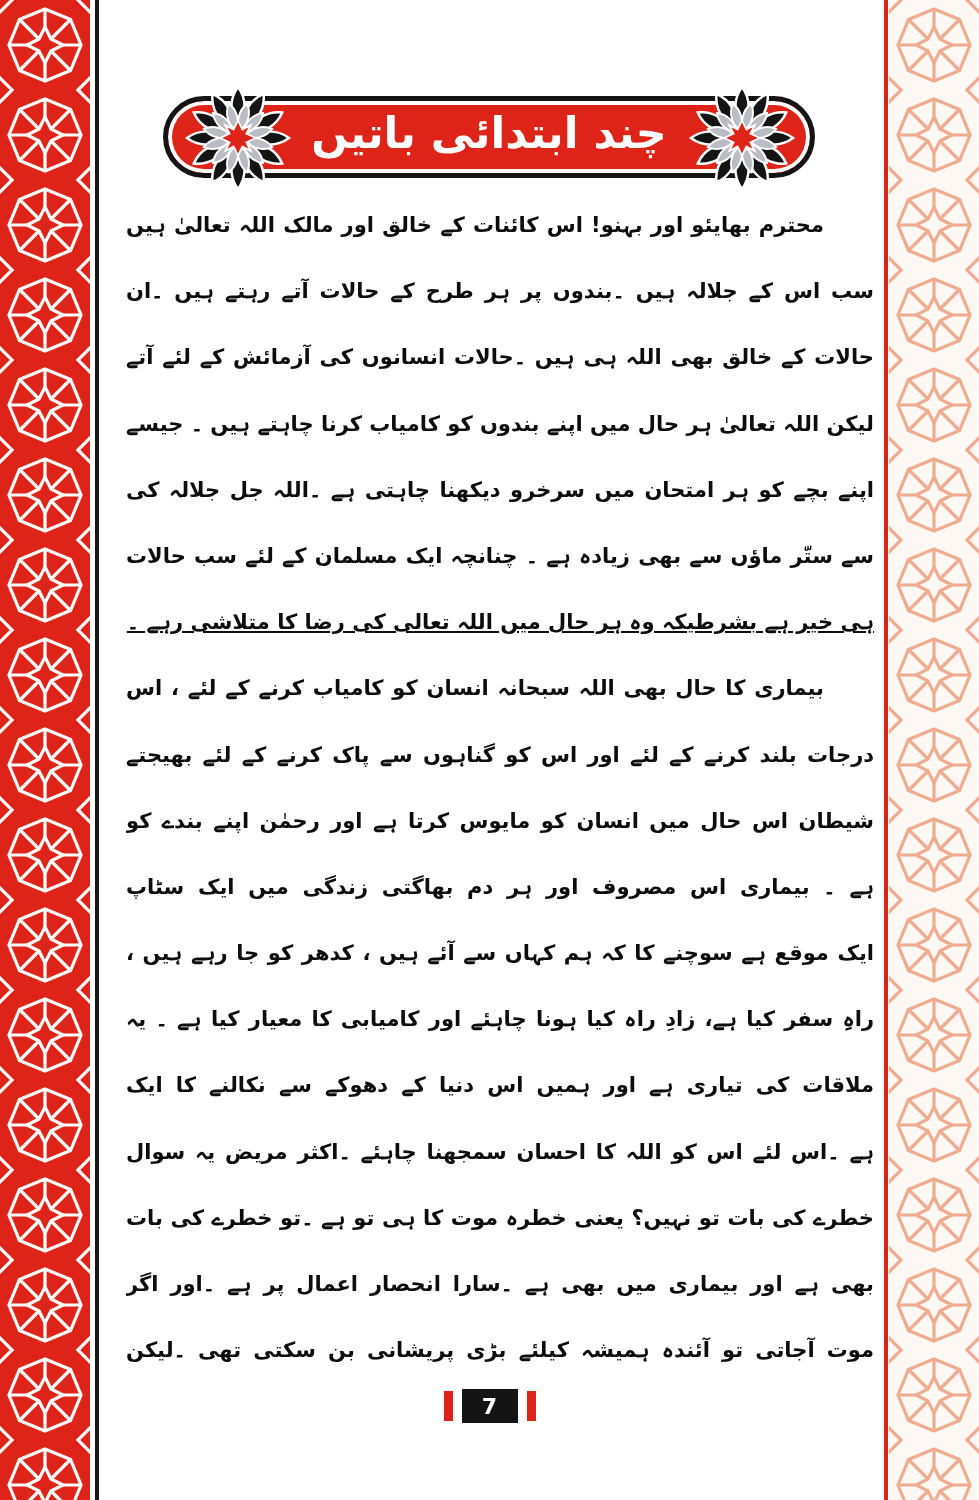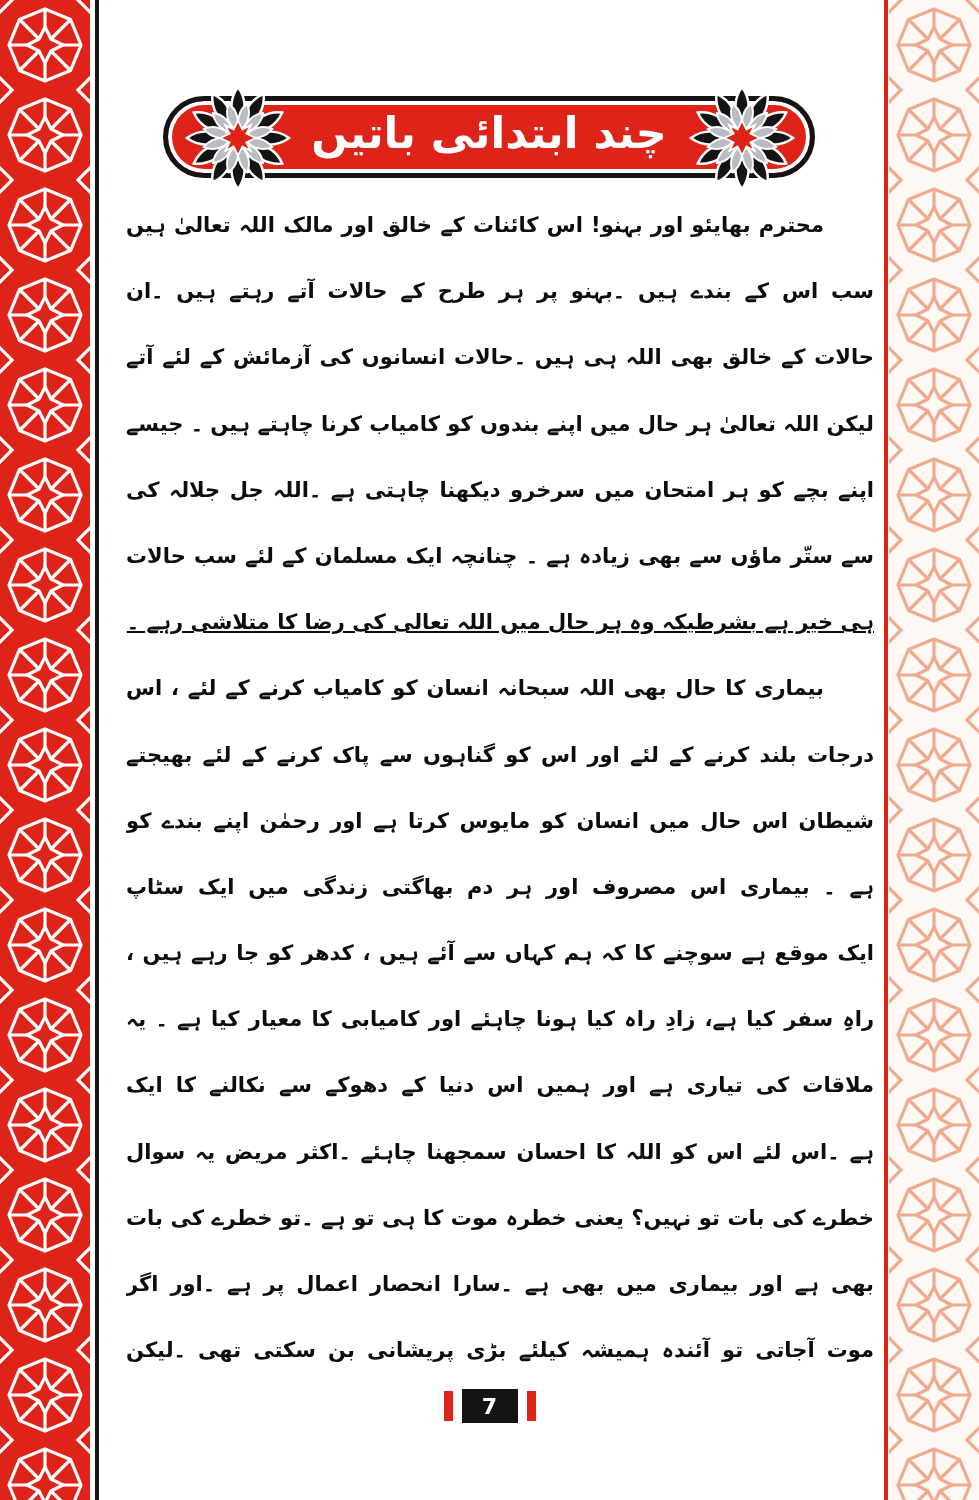--- a/index.html
+++ b/index.html
@@ -126,21 +126,21 @@
   </div>
   <svg class="rosette rosette-left" viewBox="-55 -55 110 110">
       <use href="#rosette-sym"></use>
     </svg>
   <svg class="rosette rosette-right" viewBox="-55 -55 110 110">
       <use href="#rosette-sym"></use>
     </svg>
 
   <div class="body-text">
     <div class="line p-start">محترم بھایئو اور بہنو! اس کائنات کے خالق اور مالک اللہ تعالیٰ ہیں ۔ ہم</div>
-    <div class="line">سب اس کے بندے ہیں ۔بہنو پر ہر طرح کے حالات آتے رہتے ہیں ۔ان</div>
+    <div class="line">سب اس کے جلالہ ہیں ۔بندوں پر ہر طرح کے حالات آتے رہتے ہیں ۔ان</div>
     <div class="line">حالات کے خالق بھی اللہ ہی ہیں ۔حالات انسانوں کی آزمائش کے لئے آتے ہیں</div>
     <div class="line">لیکن اللہ تعالیٰ ہر حال میں اپنے بندوں کو کامیاب کرنا چاہتے ہیں ۔ جیسے ایک ماں</div>
     <div class="line">اپنے بچے کو ہر امتحان میں سرخرو دیکھنا چاہتی ہے ۔اللہ جل جلالہ کی محبت اپنے بندوں</div>
     <div class="line">سے ستّر ماؤں سے بھی زیادہ ہے ۔ چنانچہ ایک مسلمان کے لئے سب حالات میں خیر</div>
     <div class="line p-end">ہی خیر ہے بشرطیکہ وہ ہر حال میں اللہ تعالی کی رضا کا متلاشی رہے ۔</div>
     <div class="line p-start">بیماری کا حال بھی اللہ سبحانہ انسان کو کامیاب کرنے کے لئے ، اس کے</div>
     <div class="line">درجات بلند کرنے کے لئے اور اس کو گناہوں سے پاک کرنے کے لئے بھیجتے ہیں ۔</div>
     <div class="line">شیطان اس حال میں انسان کو مایوس کرتا ہے اور رحمٰن اپنے بندے کو امید دلاتا</div>
     <div class="line">ہے ۔ بیماری اس مصروف اور ہر دم بھاگتی زندگی میں ایک سٹاپ (stop) ہے ۔ یہ</div>
     <div class="line">ایک موقع ہے سوچنے کا کہ ہم کہاں سے آئے ہیں ، کدھر کو جا رہے ہیں ، منزل کیا ہے،</div>

